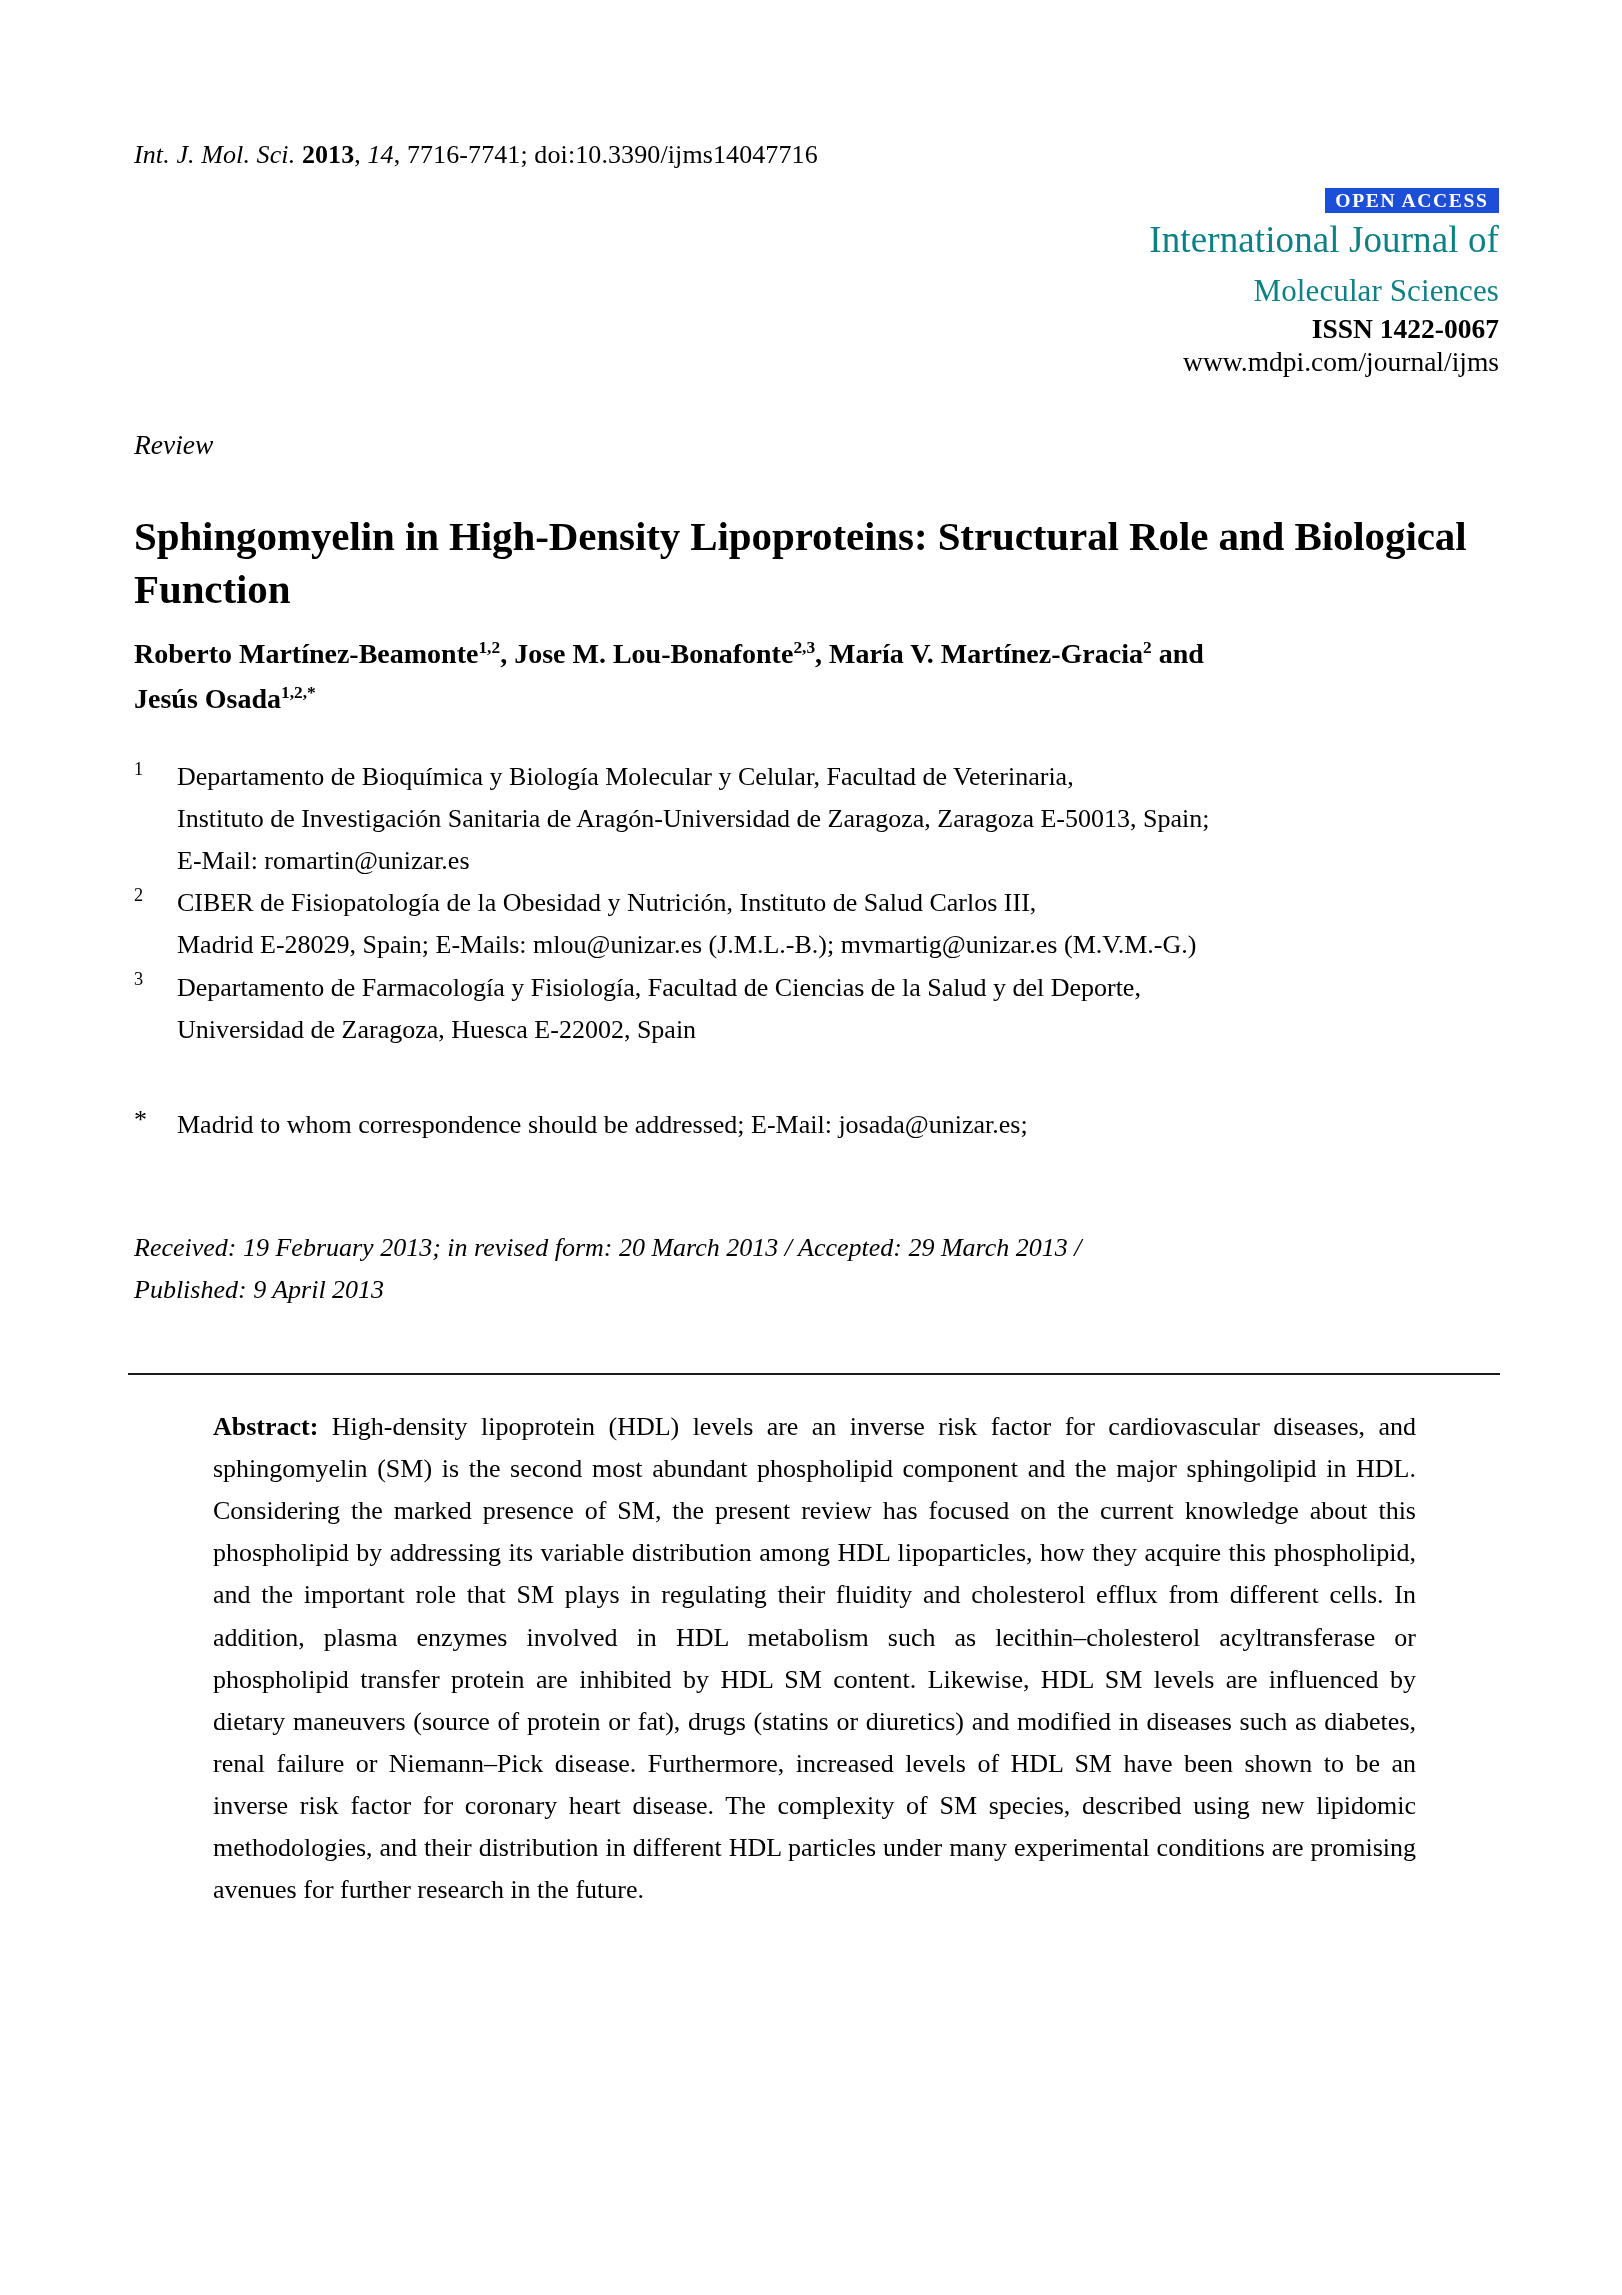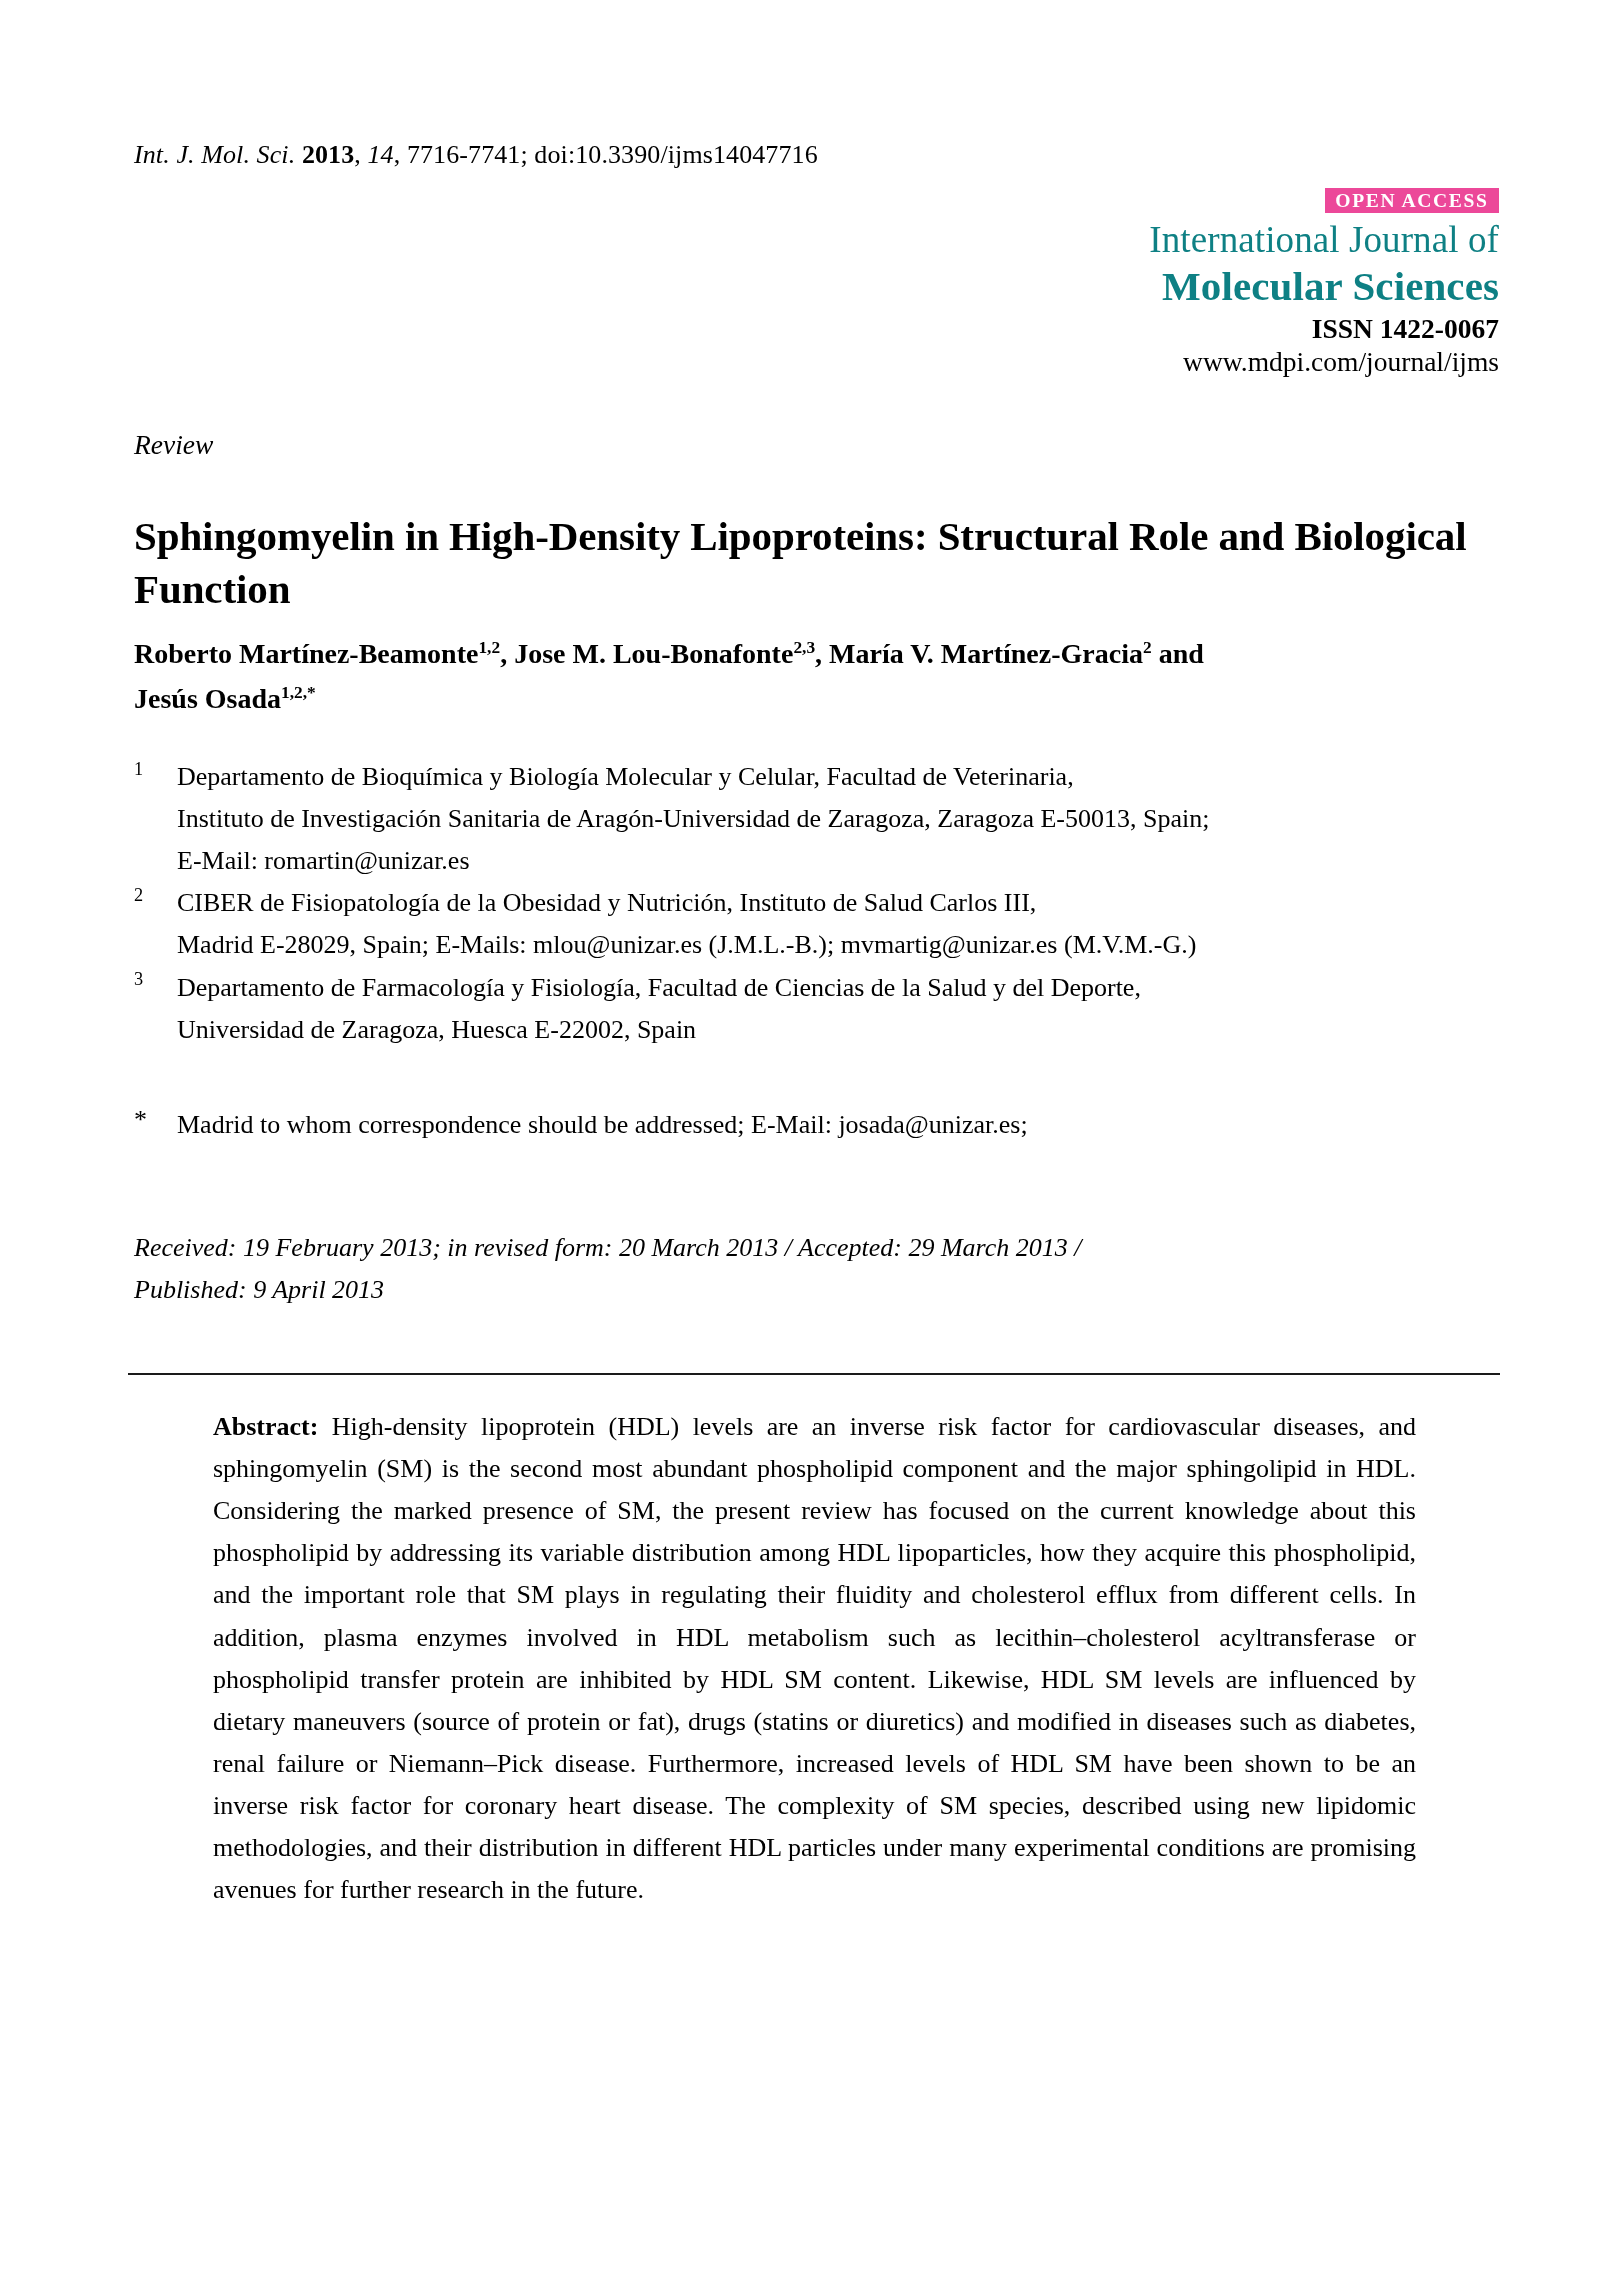--- a/index.html
+++ b/index.html
@@ -55,24 +55,24 @@
   }
   .ijms-line1 {
     color: #0E8084;
     font-size: 37px;
     line-height: 1.08;
     margin-top: 6.5px;
     letter-spacing: 0.1px;
   }
   .ijms-line2 {
     color: #0E8084;
-    font-size: 41px;
-    font-weight: bold;
+    font-size: 31px;
+    font-weight: normal;
     line-height: 1.08;
-    margin-top: 4px;
+    margin-top: 14px;
     letter-spacing: 0.1px;
   }
   .issn-line {
     color: #000000;
     font-size: 27.5px;
     font-weight: bold;
     margin-top: 5.2px;
     line-height: 1.15;
   }
   .url-line {
@@ -189,21 +189,21 @@
 <body>
 
 <div class="page">
 
   <div class="journal-header">
     <span><span style="font-style: italic;">Int. J. Mol. Sci. </span><span style="font-style: normal; font-weight: bold;">2013</span><span style="font-style: normal;">, </span><span style="">14</span><span style="font-style: normal;">, 7716-7741; doi:10.3390/ijms14047716</span></span>
   </div>
 
   <div class="masthead">
     <div>
-      <span class="open-access" style="background: #ec4899;">OPEN ACCESS</span>
+      <span class="open-access" style="background: #1d4ed8;">OPEN ACCESS</span>
     </div>
     <div class="ijms-line1" style="color: rgb(14, 128, 132);">International Journal of</div>
     <div class="ijms-line2" style="color: rgb(14, 128, 132);">Molecular Sciences</div>
     <div class="issn-line">ISSN 1422-0067</div>
     <div class="url-line">www.mdpi.com/journal/ijms</div>
   </div>
 
   <div class="article-type">Review</div>
 
   <h1 class="title">Sphingomyelin in High-Density Lipoproteins: Structural Role and Biological Function</h1>

